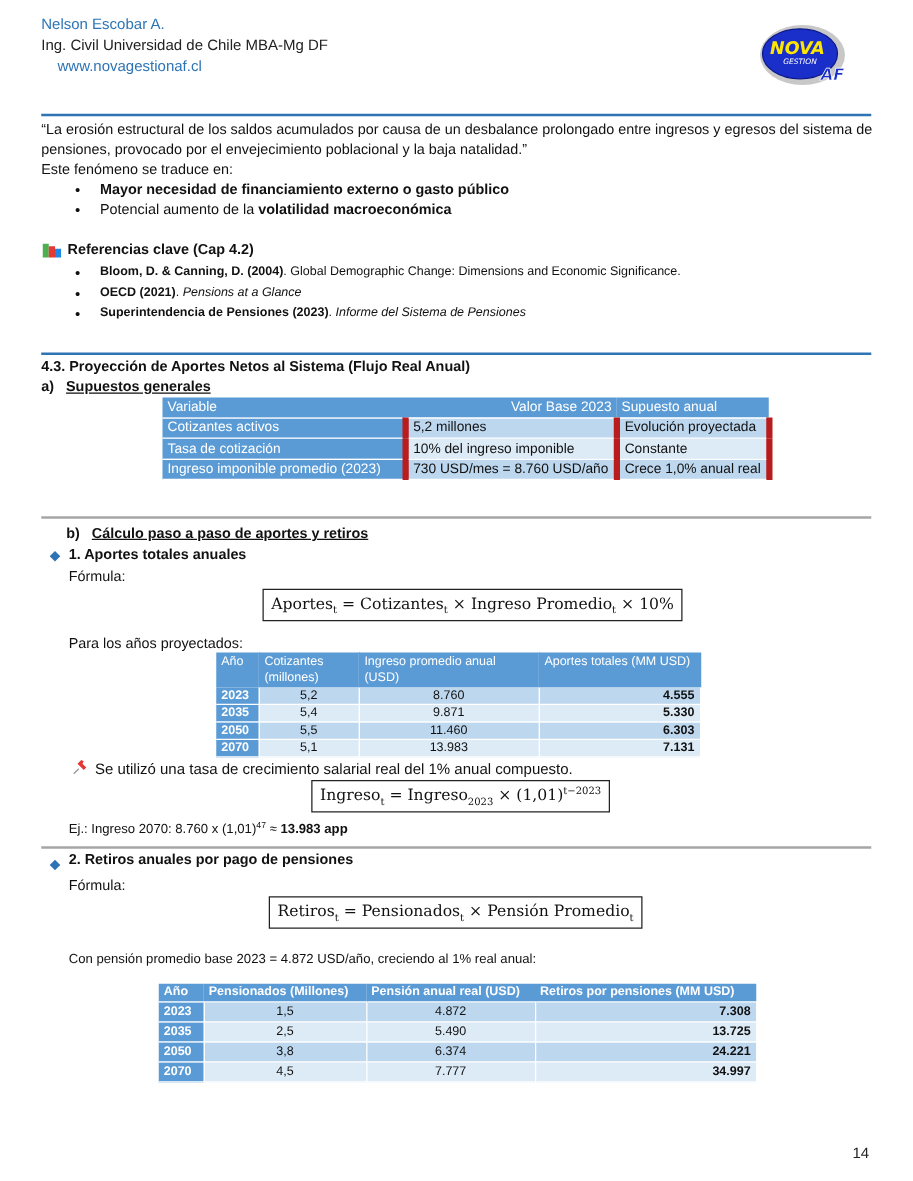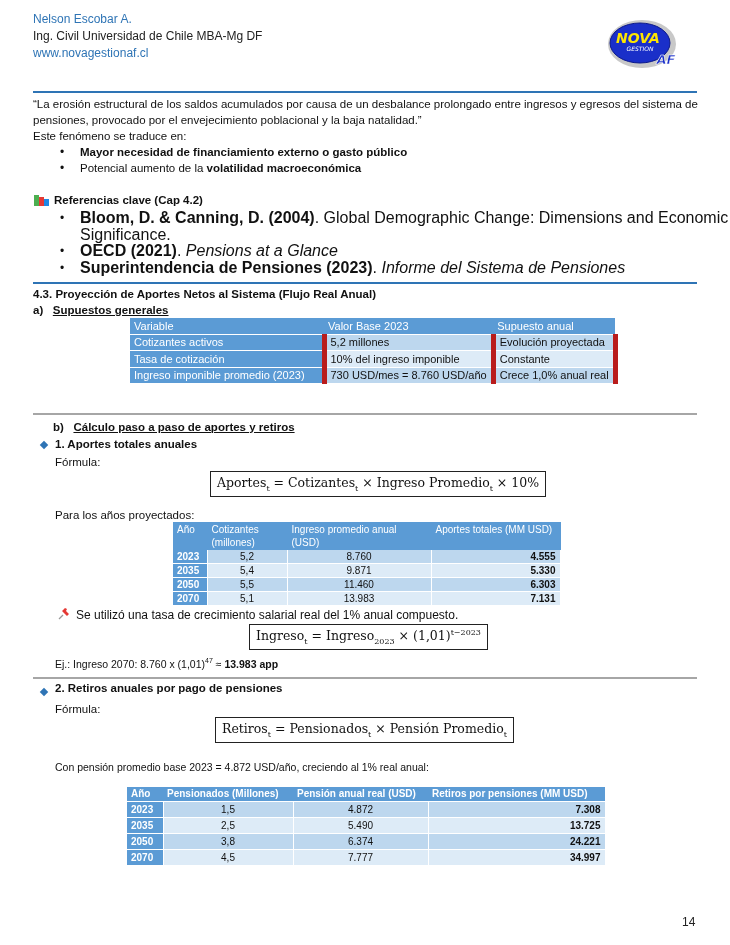--- a/index.html
+++ b/index.html
@@ -2,29 +2,29 @@
 <html><head>
 <meta charset="utf-8">
 <style>
   * { box-sizing: border-box; }
   html, body { margin: 0; padding: 0; background: #ffffff; }
   body { width: 730px; height: 945px; position: relative; overflow: hidden;
          font-family: "Liberation Sans", sans-serif; color: #111; font-size: 11.5px; }
   .abs { position: absolute; }
   .hdr-name { left: 33px; top: 12px; color: #2e74b5; font-size: 12px; }
   .hdr-title { left: 33px; top: 29px; color: #222; font-size: 12px; }
-  .hdr-web { left: 33px; top: 46px; color: #2e74b5; font-size: 12px; }
+  .hdr-web { left: 46px; top: 46px; color: #2e74b5; font-size: 12px; }
   .logo { left: 604px; top: 18px; width: 80px; height: 52px; }
   .rule-blue { left: 33px; width: 664px; height: 2px; background: #2e74b5; }
   .rule-gray { left: 33px; width: 664px; height: 2px; background: #a6a6a6; }
   .para { left: 33px; width: 670px; font-size: 11.5px; line-height: 16px; }
   ul.bul { position: absolute; margin: 0; padding: 0; list-style: none; }
   ul.bul li { position: relative; padding-left: 22px; line-height: 16px; font-size: 11.5px; }
   ul.bul li::before { content: "•"; position: absolute; left: 2px; top: 0; font-size: 12px; }
-  ul.small li { font-size: 16px; line-height: 16.5px; }
+  ul.small li { font-size: 10px; line-height: 16.5px; }
   b { font-weight: bold; }
   .sec { left: 33px; font-weight: bold; font-size: 11.5px; }
   .u { text-decoration: underline; }
   table { border-collapse: collapse; position: absolute; }
   td, th { padding: 0 4px; text-align: left; font-weight: normal; white-space: nowrap; }
   .t1 { left: 130px; top: 318px; font-size: 11px; }
   .t1 th { background: #5b9bd5; color: #fff; height: 16px; border-bottom: 1px solid #fff; }
   .t1 td { height: 16.5px; border-bottom: 1px solid #fff; border-right: 5px solid #b91c1c; }
   .t1 td.hcol { background: #5b9bd5; color: #fff; }
   .t1 tr.r0 td.v { background: #bdd7ee; margin-left: 28px; }
@@ -84,21 +84,21 @@
 
 <div class="abs sec" style="top:288px;">4.3.  Proyección de Aportes Netos al Sistema (Flujo Real Anual)</div>
 <div class="abs sec" style="top:304px;">
   <span>a)</span>&nbsp;&nbsp;&nbsp;<span class="u">Supuestos generales</span>
 </div>
 
 <table class="t1">
   <tbody>
       <tr>
     <th style="width:194px;">Variable</th>
-    <th style="width:162px;">Valor Base 2023</th>
+    <th style="width:162px;text-align:right;">Valor Base 2023</th>
     <th style="width:115px;">Supuesto anual</th>
   </tr>
   <tr class="r0">
     <td class="hcol">Cotizantes activos</td>
     <td class="v">5,2 millones</td>
     <td class="v">Evolución proyectada</td>
   </tr>
   <tr class="r1">
     <td class="hcol">Tasa de cotización</td>
     <td class="v">10% del ingreso imponible</td>

